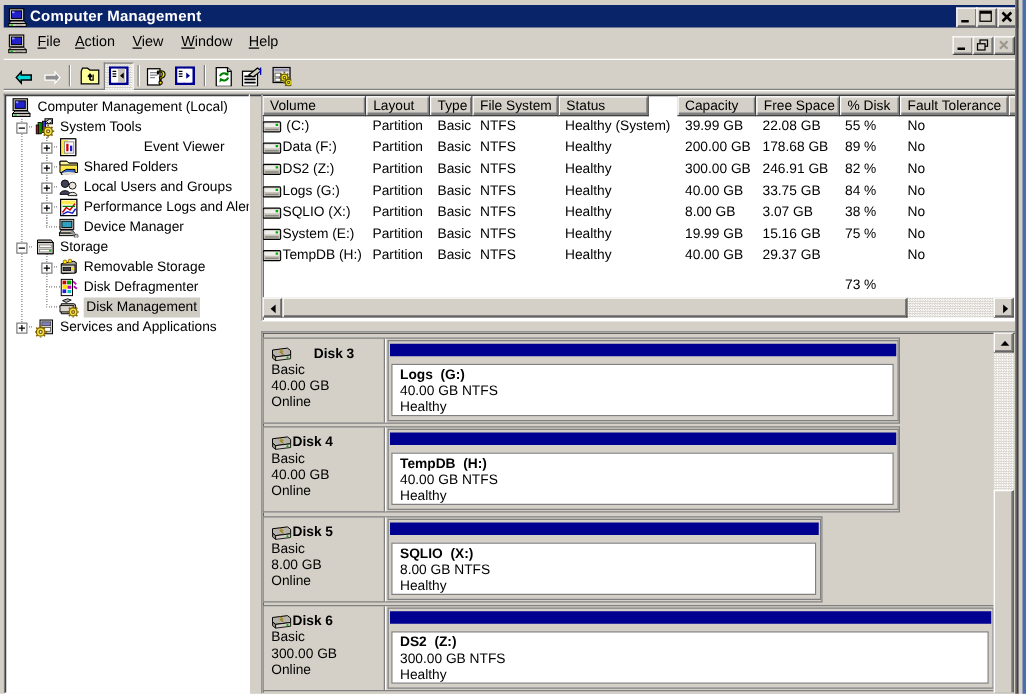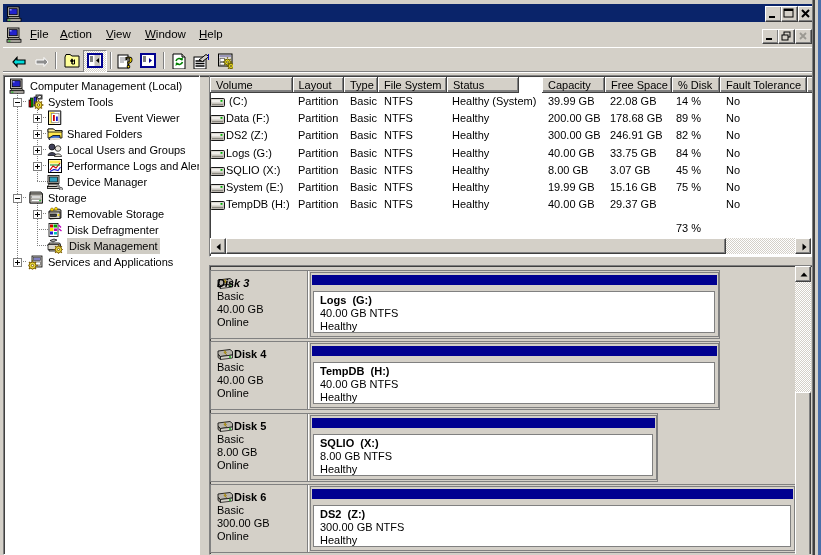--- a/index.html
+++ b/index.html
@@ -33,20 +33,21 @@
   <div class="abs" style="left:3px;top:4px;width:809px;height:18px;background:#0a246a;"></div>
   <div class="abs" id="title-icon" style="left:6px;top:6px;width:16px;height:16px;"><svg width="16" height="16">
         <rect x="1.5" y="1" width="11.5" height="9.5" fill="#c8c4bc" stroke="#000" stroke-width="0.9"></rect>
         <rect x="3.2" y="2.7" width="8" height="6" fill="#2222cc" stroke="#000" stroke-width="0.8"></rect>
         <rect x="3.6" y="3.1" width="2" height="1.4" fill="#9999ff"></rect>
         <path d="M1 12.8 L3 10.8 L13 10.8 L15 12.8 Z" fill="#c8c4bc" stroke="#000" stroke-width="0.8"></path>
         <rect x="1" y="12.8" width="14" height="2.4" fill="#c8c4bc" stroke="#000" stroke-width="0.8"></rect>
         <rect x="2.4" y="13.6" width="2" height="1" fill="#00c000"></rect>
         <rect x="6.5" y="13.6" width="5.5" height="1" fill="#a8a49c"></rect>
       </svg></div>
+  <div class="abs" style="left:24px;top:4px;height:18px;line-height:18px;color:#fff;font-weight:bold;font-size:12px;letter-spacing:0.2px;">Computer Management</div>
 
   <div class="abs btn3d tb" style="left:765px;top:6px;width:15px;height:14px;">
     <svg width="15" height="14">
         <rect x="3" y="9" width="6" height="2" fill="#000"></rect>
       </svg>
     </div>
   <div class="abs btn3d tb" style="left:781px;top:6px;width:15px;height:14px;">
     <svg width="15" height="14">
         <rect x="2" y="2" width="9" height="8" fill="none" stroke="#000" stroke-width="1"></rect>
         <rect x="2" y="2" width="9" height="2" fill="#000"></rect>
@@ -331,21 +332,21 @@
             <rect x="2" y="7" width="11" height="1.2" fill="#8a8880"></rect>
             <rect x="10.5" y="3" width="2" height="1.8" fill="#00b000"></rect>
           </svg></span>
         <span class="lc" style="left:16px;">&nbsp;(C:)</span>
         <span class="lc" style="left:88px;">Partition</span>
         <span class="lc" style="left:140px;">Basic</span>
         <span class="lc" style="left:174px;">NTFS</span>
         <span class="lc" style="left:242px;">Healthy (System)</span>
         <span class="lc" style="left:338px;">39.99 GB</span>
         <span class="lc" style="left:400px;">22.08 GB</span>
-        <span class="lc" style="left:466px;">14 %</span>
+        <span class="lc" style="left:466px;">55 %</span>
         <span class="lc" style="left:516px;">No</span>
       </div>
     <div class="lrow" style="top:34px;">
         <span class="lc" style="left:0px;top:3px;"><svg width="16" height="11">
             <rect x="0.5" y="1.5" width="14" height="8" rx="1" fill="#c8c4bc" stroke="#000" stroke-width="0.9"></rect>
             <rect x="1.5" y="2.5" width="12" height="3" rx="1" fill="#f0eeea"></rect>
             <rect x="2" y="7" width="11" height="1.2" fill="#8a8880"></rect>
             <rect x="10.5" y="3" width="2" height="1.8" fill="#00b000"></rect>
           </svg></span>
         <span class="lc" style="left:16px;">Data (F:)</span>
@@ -399,21 +400,21 @@
             <rect x="2" y="7" width="11" height="1.2" fill="#8a8880"></rect>
             <rect x="10.5" y="3" width="2" height="1.8" fill="#00b000"></rect>
           </svg></span>
         <span class="lc" style="left:16px;">SQLIO (X:)</span>
         <span class="lc" style="left:88px;">Partition</span>
         <span class="lc" style="left:140px;">Basic</span>
         <span class="lc" style="left:174px;">NTFS</span>
         <span class="lc" style="left:242px;">Healthy</span>
         <span class="lc" style="left:338px;">8.00 GB</span>
         <span class="lc" style="left:400px;">3.07 GB</span>
-        <span class="lc" style="left:466px;">45 %</span>
+        <span class="lc" style="left:466px;">38 %</span>
         <span class="lc" style="left:516px;">No</span>
       </div>
     <div class="lrow" style="top:103px;">
         <span class="lc" style="left:0px;top:3px;"><svg width="16" height="11">
             <rect x="0.5" y="1.5" width="14" height="8" rx="1" fill="#c8c4bc" stroke="#000" stroke-width="0.9"></rect>
             <rect x="1.5" y="2.5" width="12" height="3" rx="1" fill="#f0eeea"></rect>
             <rect x="2" y="7" width="11" height="1.2" fill="#8a8880"></rect>
             <rect x="10.5" y="3" width="2" height="1.8" fill="#00b000"></rect>
           </svg></span>
         <span class="lc" style="left:16px;">System (E:)</span>
@@ -457,21 +458,21 @@
     <div class="abs" style="left:0;top:4px;width:510px;height:69px;border:1px solid #808080;box-sizing:border-box;background:#d4d0c8;">
       <div class="abs" style="left:96px;top:0;width:1px;height:67px;background:#808080;"></div>
       <div class="abs" style="left:97px;top:0;width:1px;height:67px;background:#fff;"></div>
       <span class="abs" style="left:6px;top:5px;"><svg width="17" height="14">
             <path d="M1 4 L13 2.5 L15.5 4.5 L15.5 8 L3.5 9.5 L1 7.5Z" fill="#b8b4ac" stroke="#000" stroke-width="0.8"></path>
             <path d="M1 7.5 L3.5 9.5 L3.5 12.5 L1 10.5Z" fill="#908c84" stroke="#000" stroke-width="0.7"></path>
             <path d="M3.5 9.5 L15.5 8 L15.5 11 L3.5 12.5Z" fill="#d4d0c8" stroke="#000" stroke-width="0.7"></path>
             <path d="M7 3 l2.5 2.5 l-1.5 0.3 l1.8 2 l-3 -2.2 l1.4 -0.3Z" fill="#ffe000" stroke="#806000" stroke-width="0.5"></path>
             <circle cx="13" cy="10" r="0.9" fill="#00b000"></circle>
           </svg></span>
-      <span class="abs b" style="left:6px;top:6px;font-style:italic;">Disk 3</span>
+      <span class="abs b" style="left:40px;top:6px;">Disk 3</span>
       <span class="abs" style="left:6px;top:18.5px;">Basic</span>
       <span class="abs" style="left:6px;top:31.5px;">40.00 GB</span>
       <span class="abs" style="left:6px;top:45px;">Online</span>
       <div class="abs" style="left:99px;top:0.5px;width:409px;height:65px;border:1px solid #808080;box-sizing:border-box;background:#d4d0c8;">
         <div class="abs" style="left:1px;top:2px;width:405px;height:10px;background:#000090;"></div>
         <div class="abs" style="left:2px;top:18px;width:402px;height:42px;background:#fff;border:1px solid #808080;box-sizing:border-box;">
           <span class="abs b" style="left:6px;top:2px;">Logs&nbsp;&nbsp;(G:)</span>
           <span class="abs" style="left:6px;top:15px;">40.00 GB NTFS</span>
           <span class="abs" style="left:6px;top:28px;">Healthy</span>
         </div>

